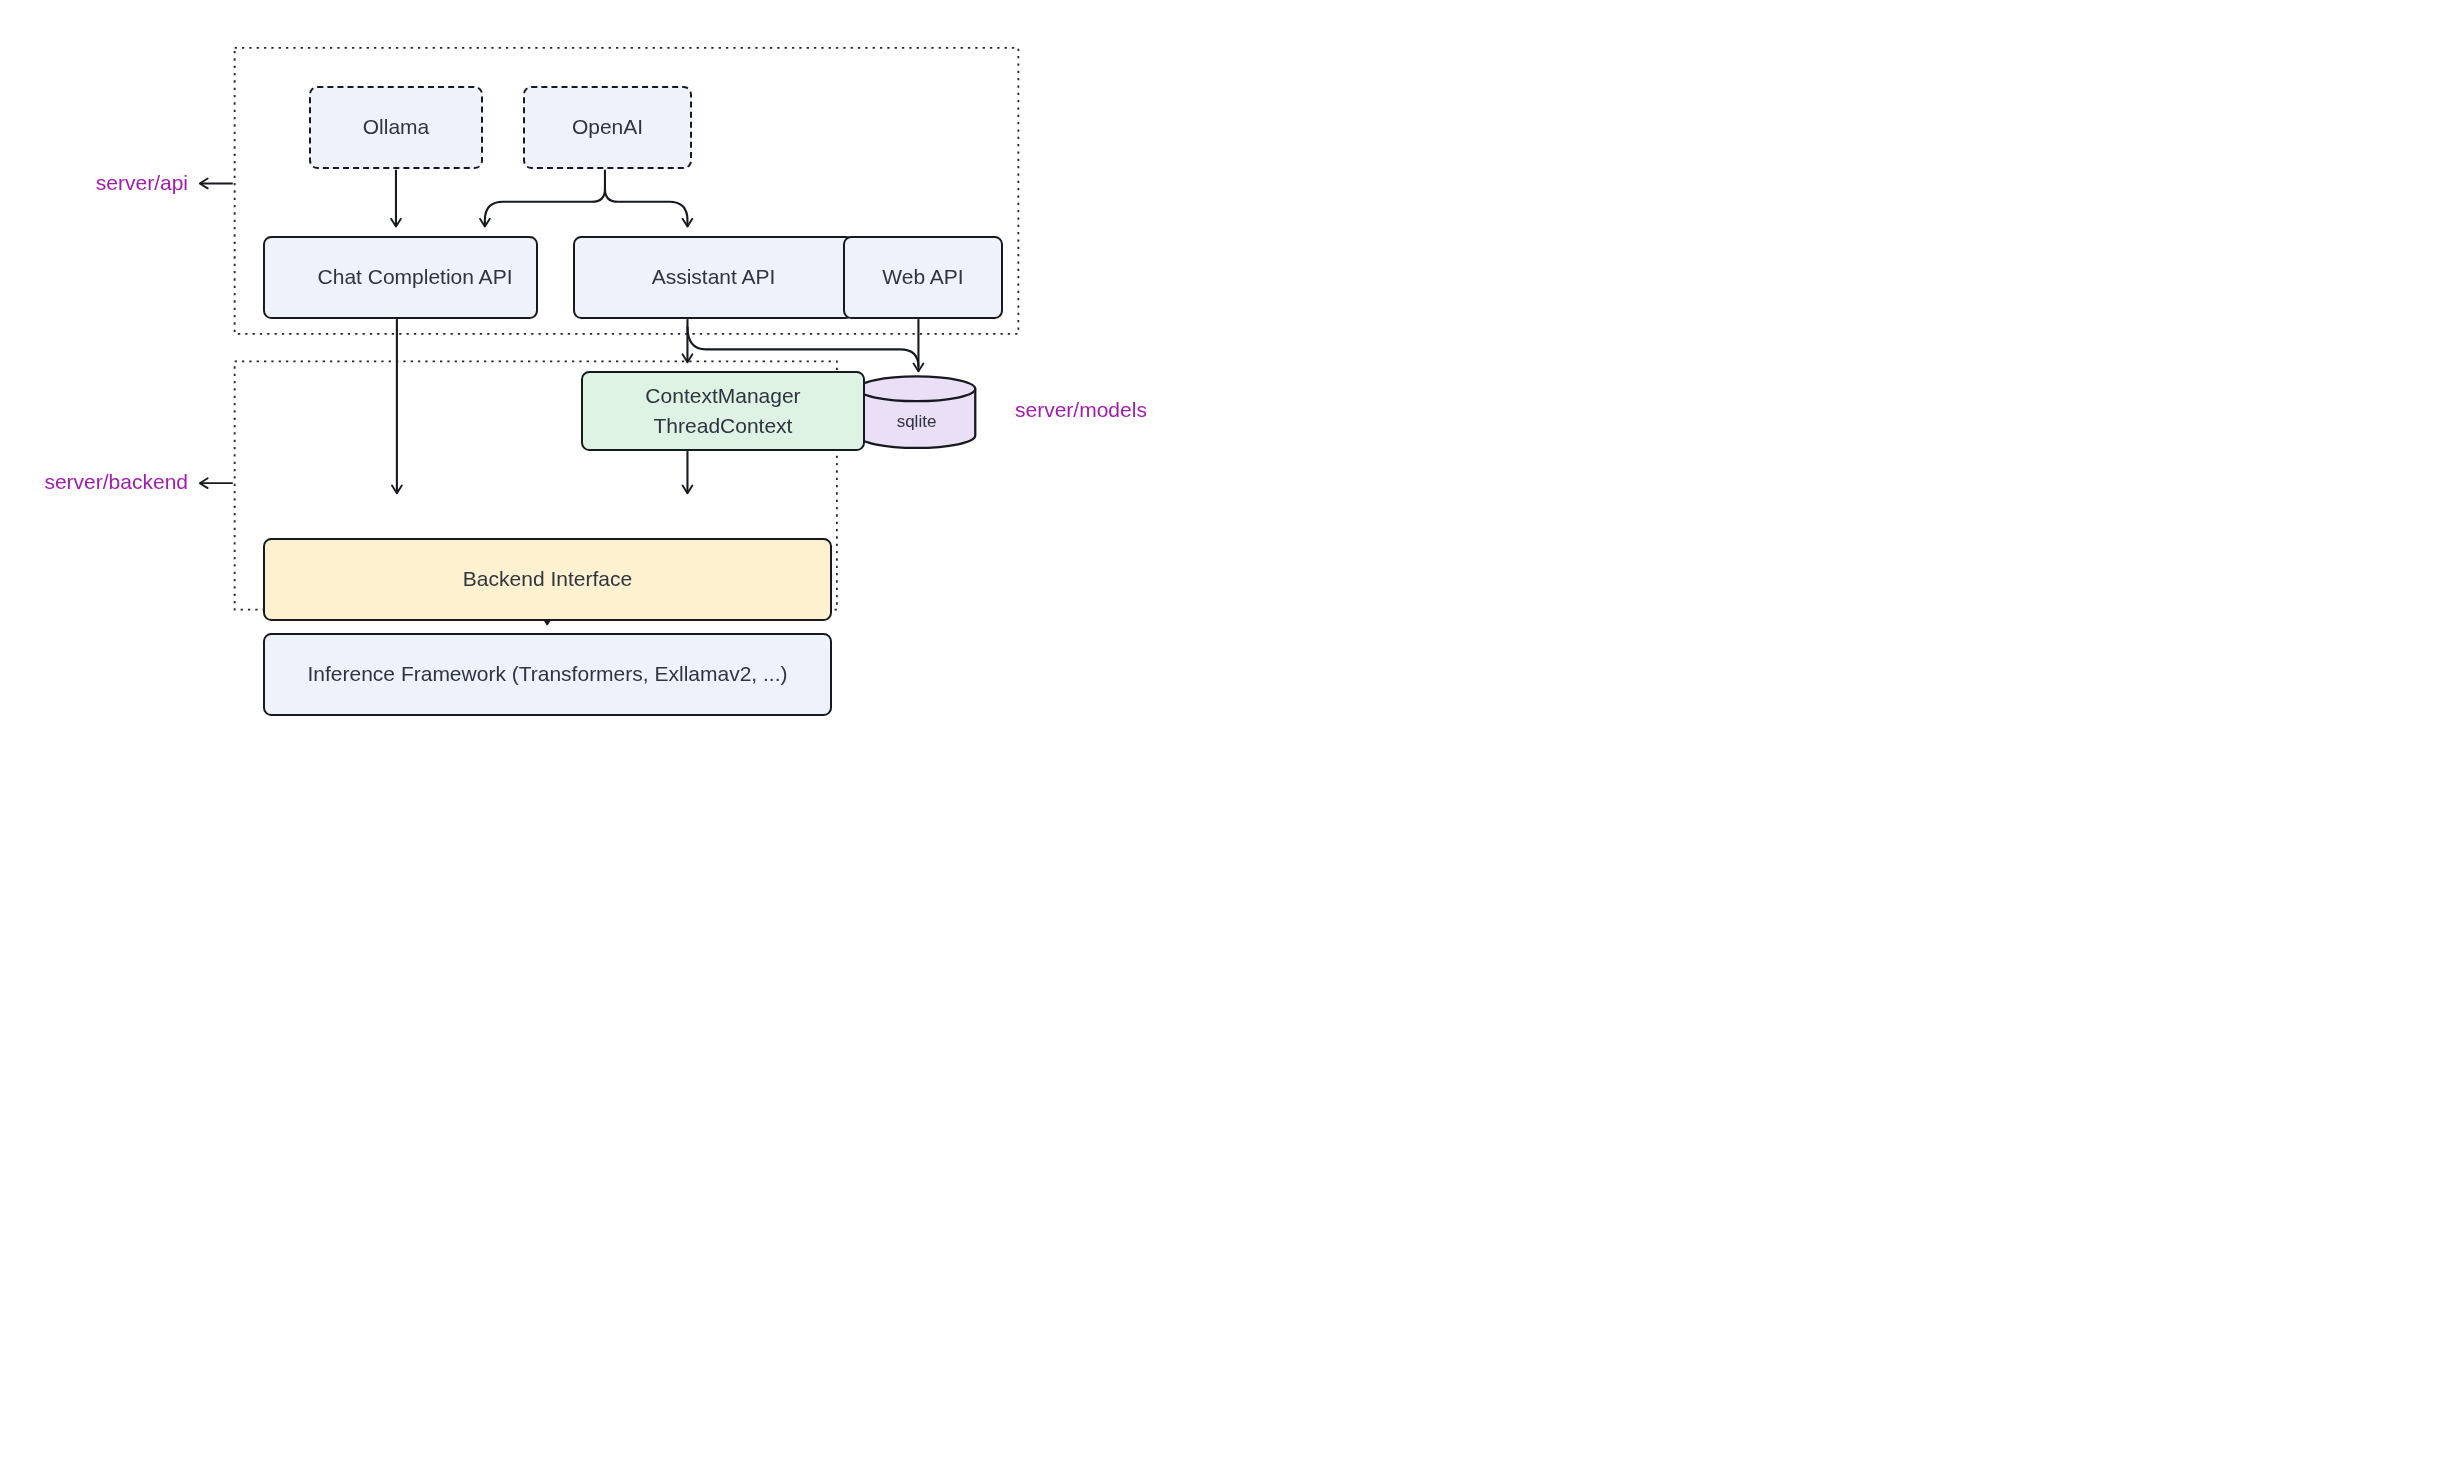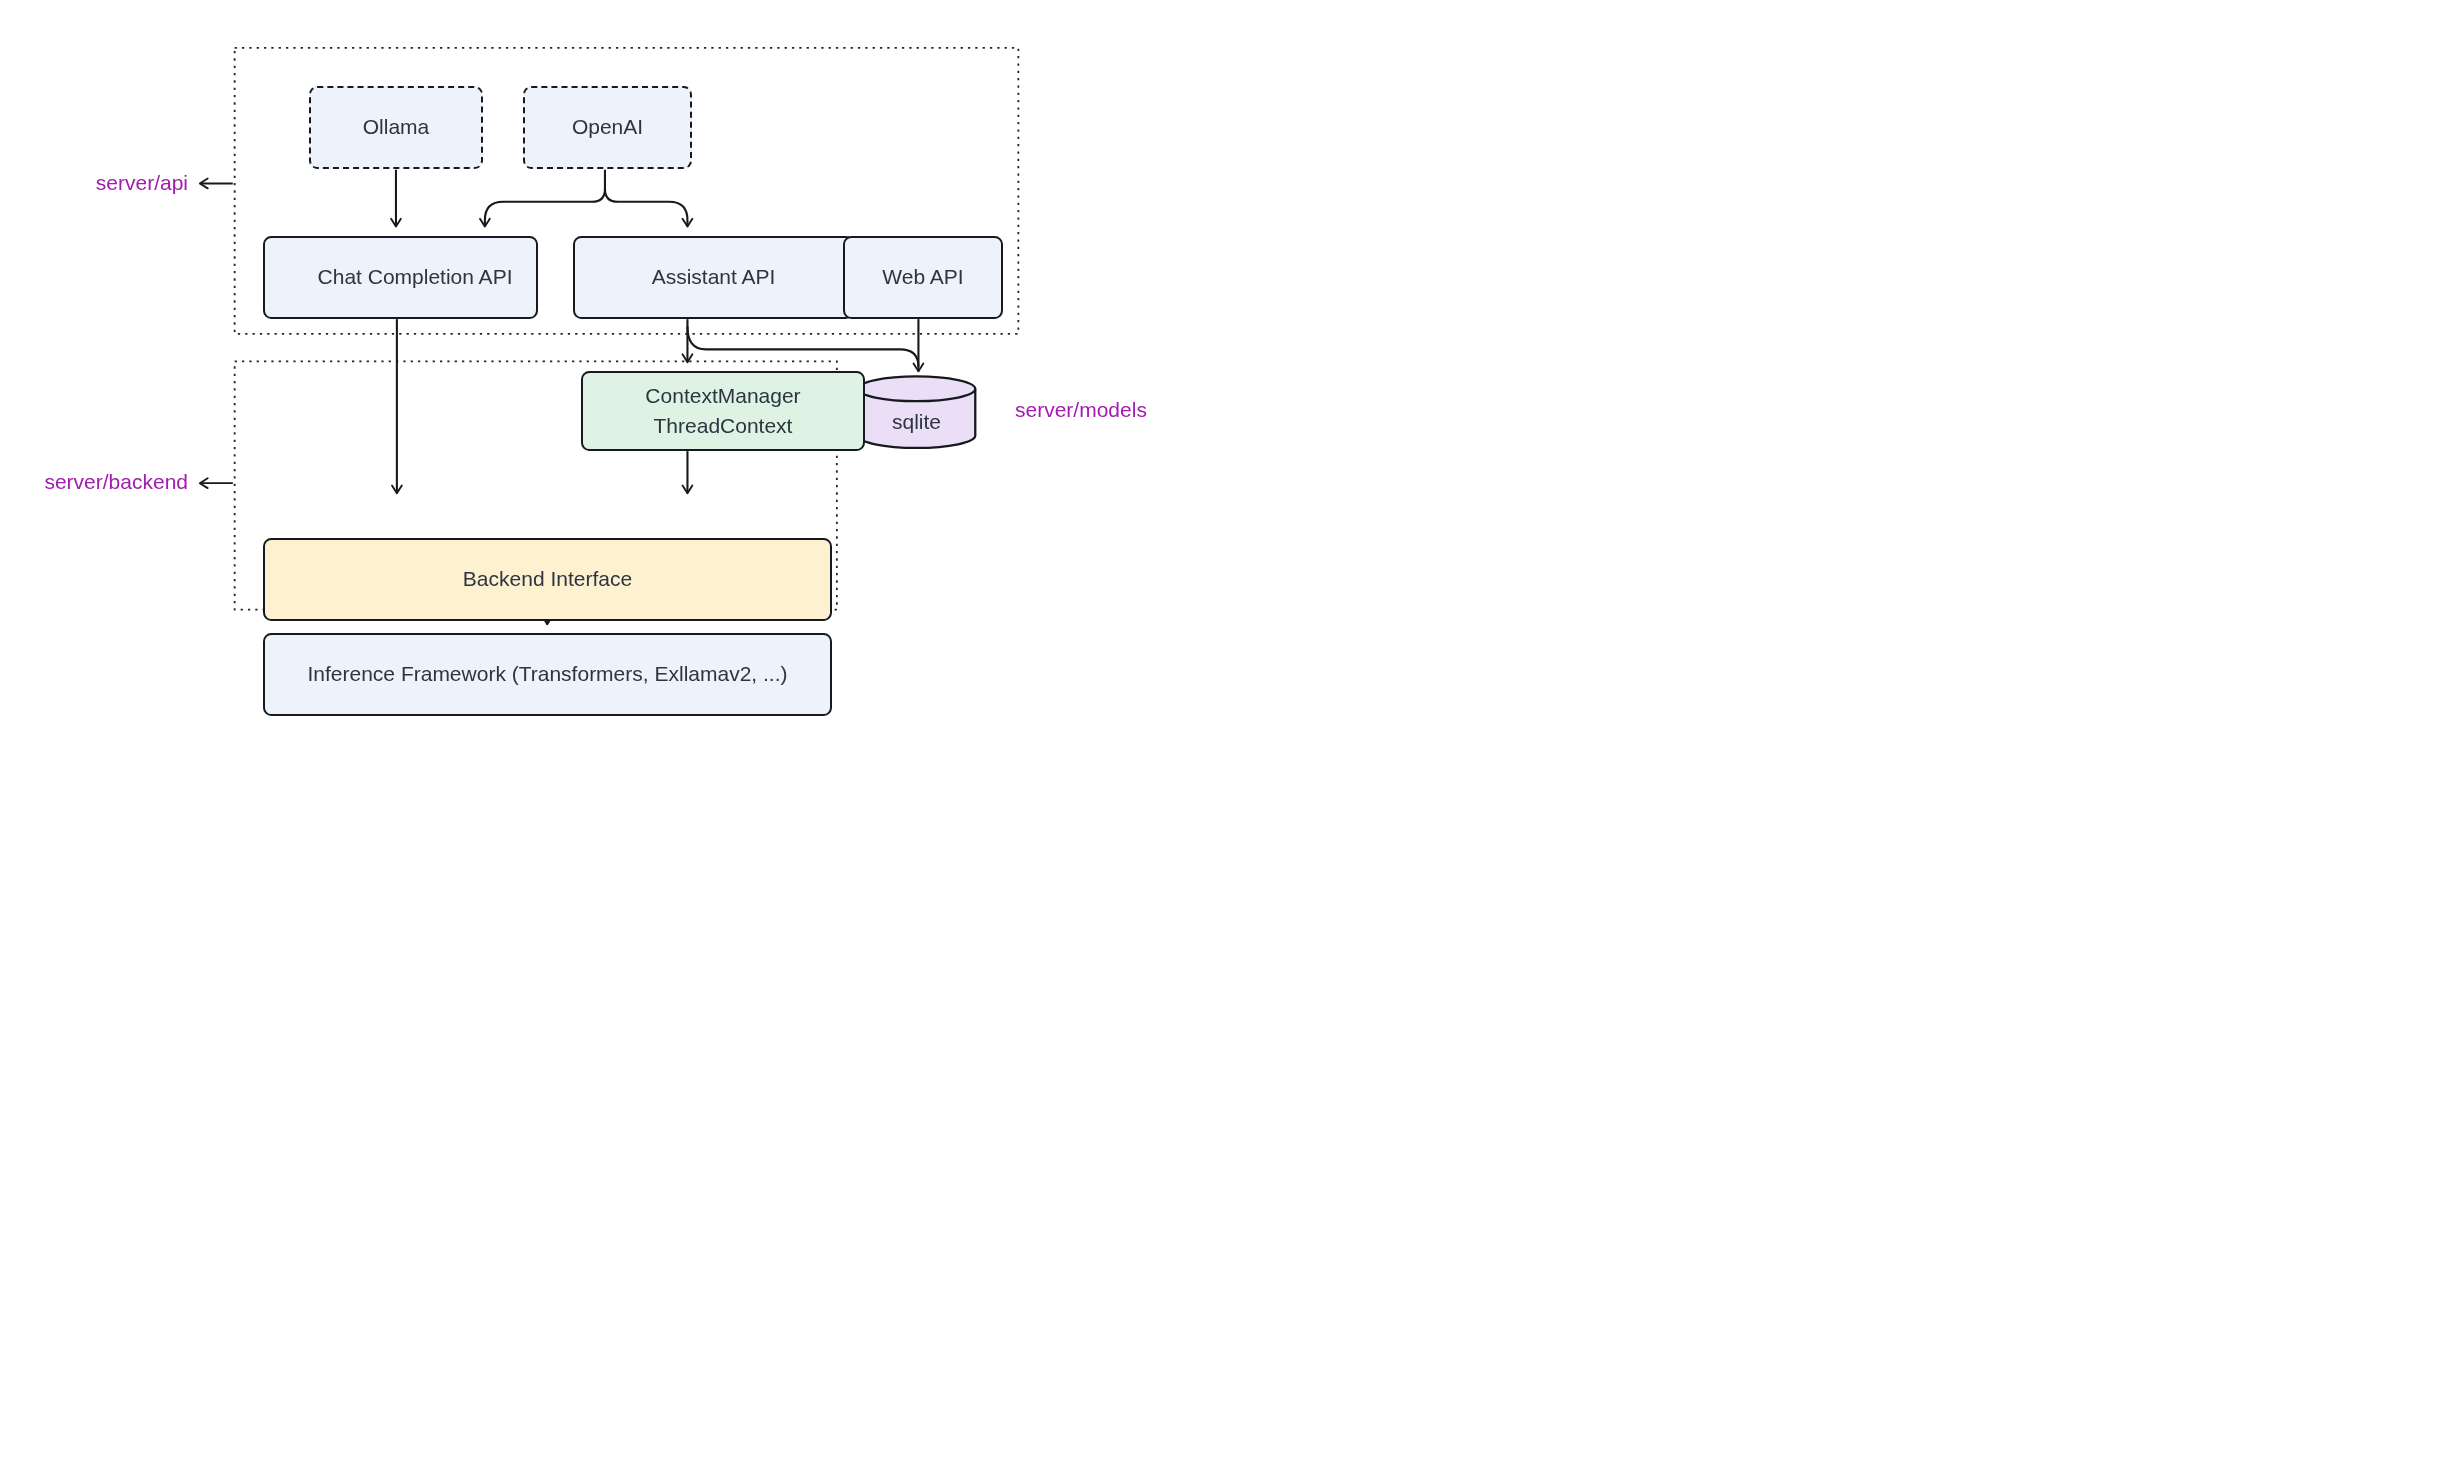--- a/index.html
+++ b/index.html
@@ -50,21 +50,21 @@
   .region-label.right-aligned { text-align: right; }
   .sqlite-label {
     position: absolute;
     left: 858px;
     top: 402px;
     width: 117px;
     height: 39px;
     display: flex;
     align-items: center;
     justify-content: center;
-    font-size: 21px;
+    font-size: 17px;
     color: #2e3440;
   }
 </style>
 </head>
 <body>
 
 <div class="canvas">
 
   <svg class="connector-layer" viewBox="0 0 1343 807" xmlns="http://www.w3.org/2000/svg">
     <defs>

